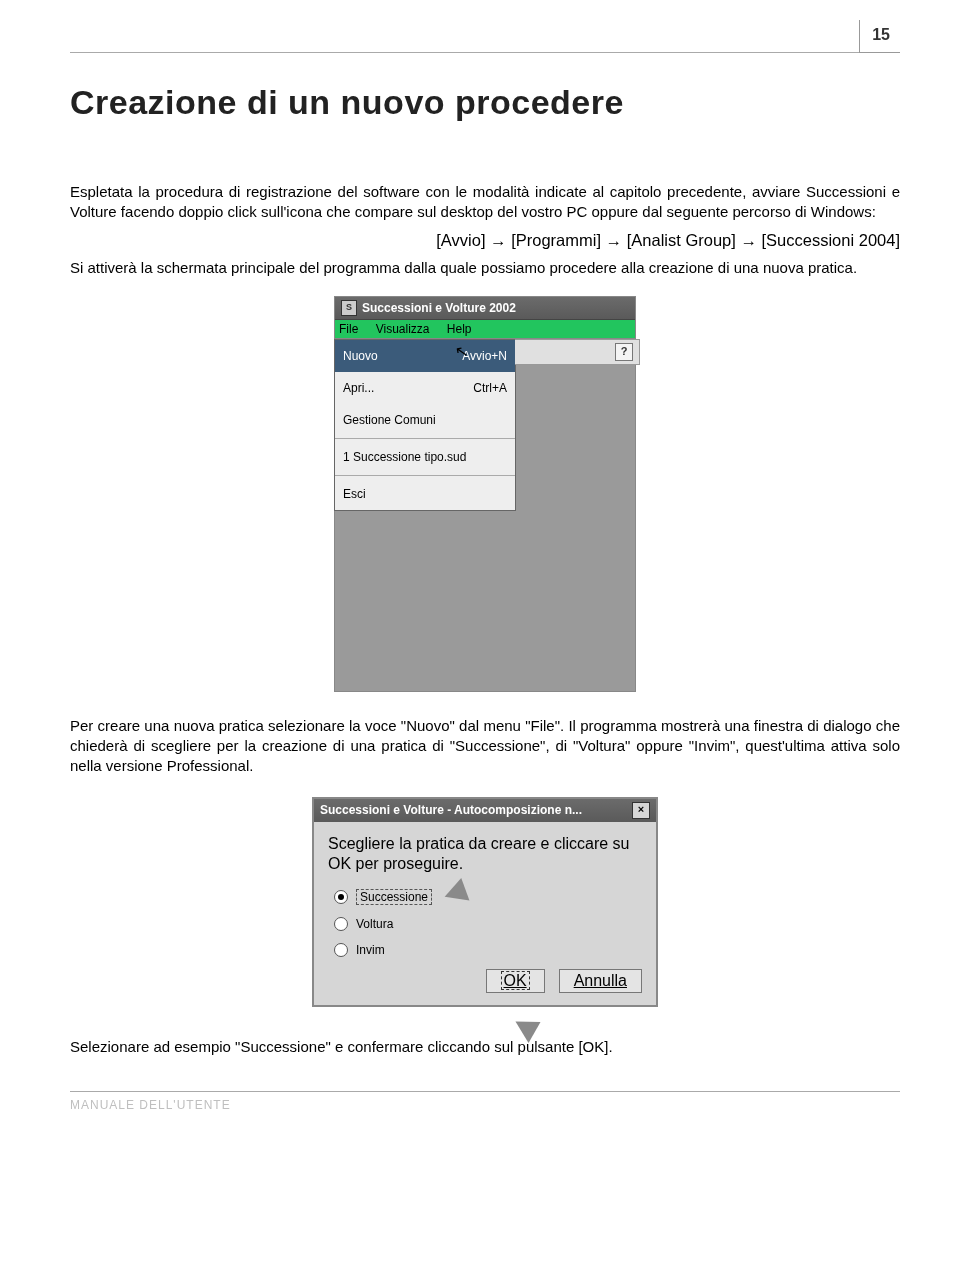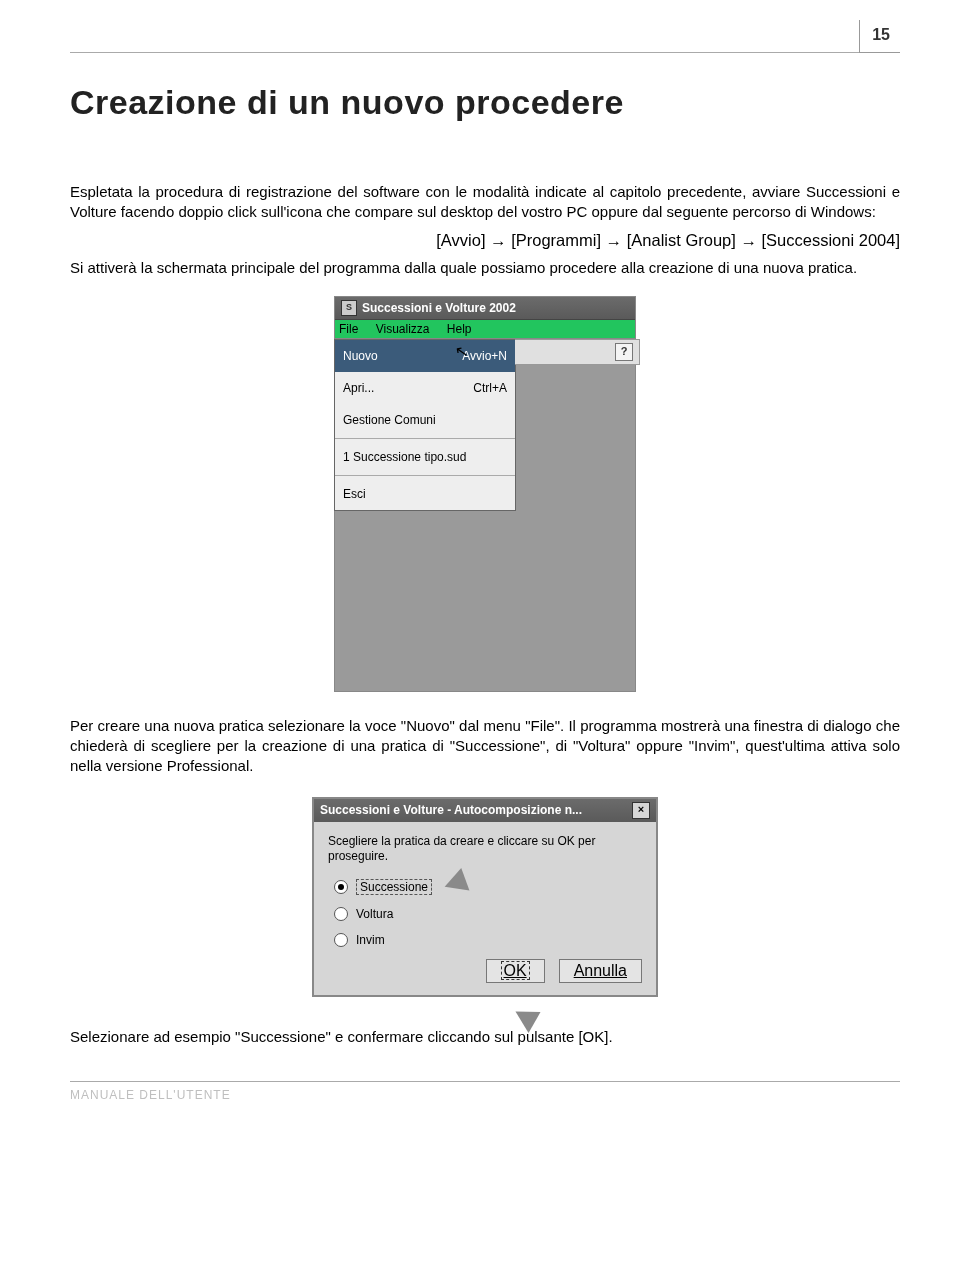--- a/index.html
+++ b/index.html
@@ -139,21 +139,21 @@
     align-items: center;
   }
   .close-btn {
     width: 16px; height: 15px; background: #d6d6d6; border:1px solid #333;
     color:#000; text-align:center; line-height:13px; font-weight:bold; font-size:11px;
   }
   .dlg-body {
     padding: 12px 14px 12px 14px;
     color: #000;
   }
-  .dlg-instr { font-size: 12px; line-height:1.3; margin-bottom: 14px; }
+  .dlg-instr { font-size: 16px; line-height:1.3; margin-bottom: 14px; }
   .radio-row {
     display:flex; align-items:center; gap:8px;
     margin: 10px 0 12px 6px;
     position: relative;
   }
   .radio {
     width:12px;height:12px;border:1px solid #555;border-radius:50%;
     background:#fff; display:inline-flex; align-items:center; justify-content:center;
   }
   .radio.sel::after{ content:""; width:6px;height:6px;background:#000;border-radius:50%; }

